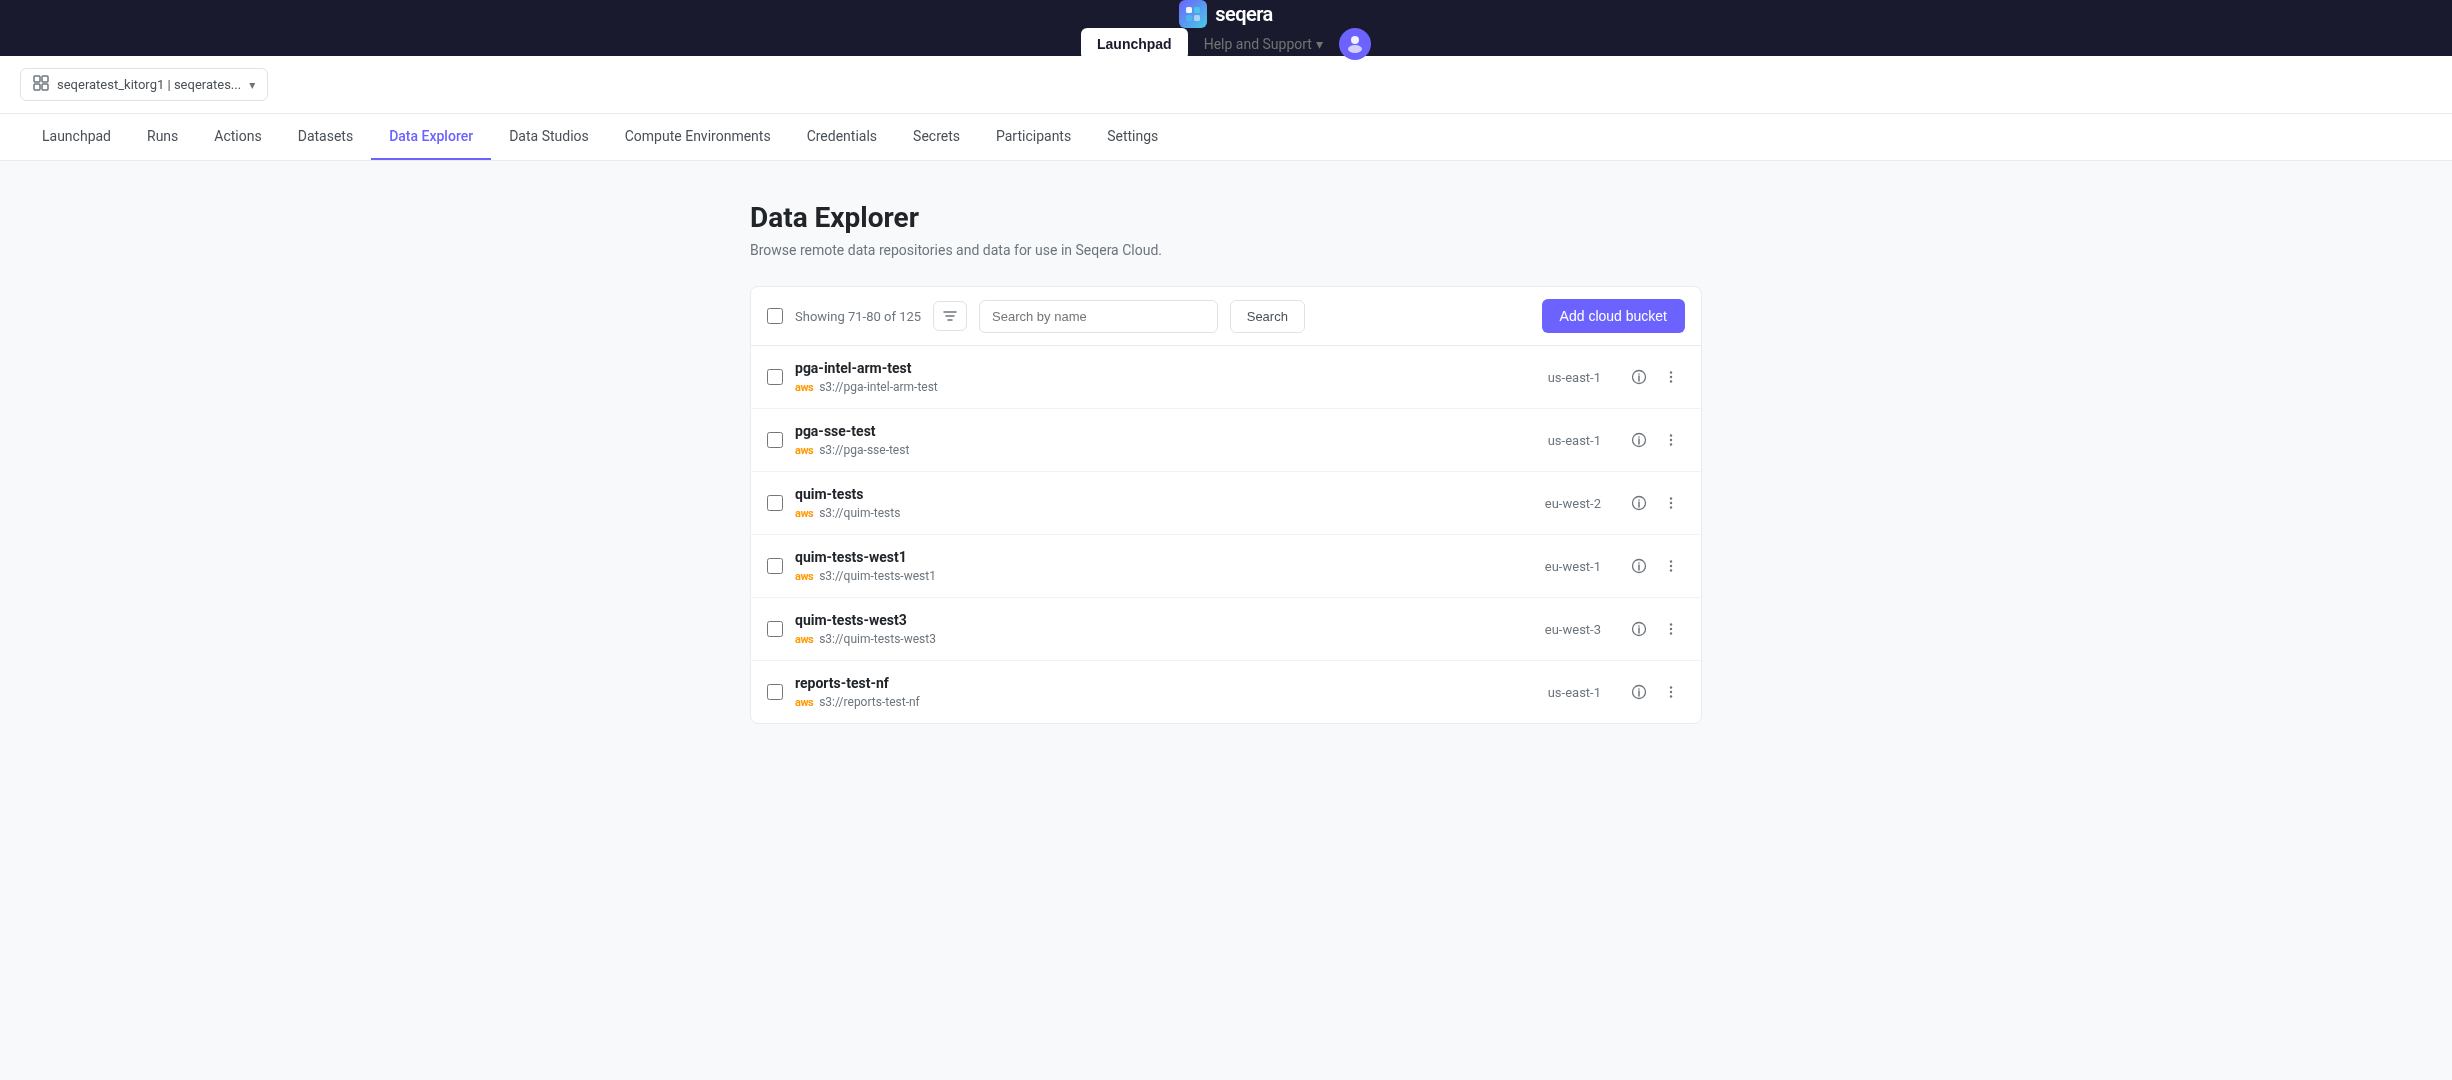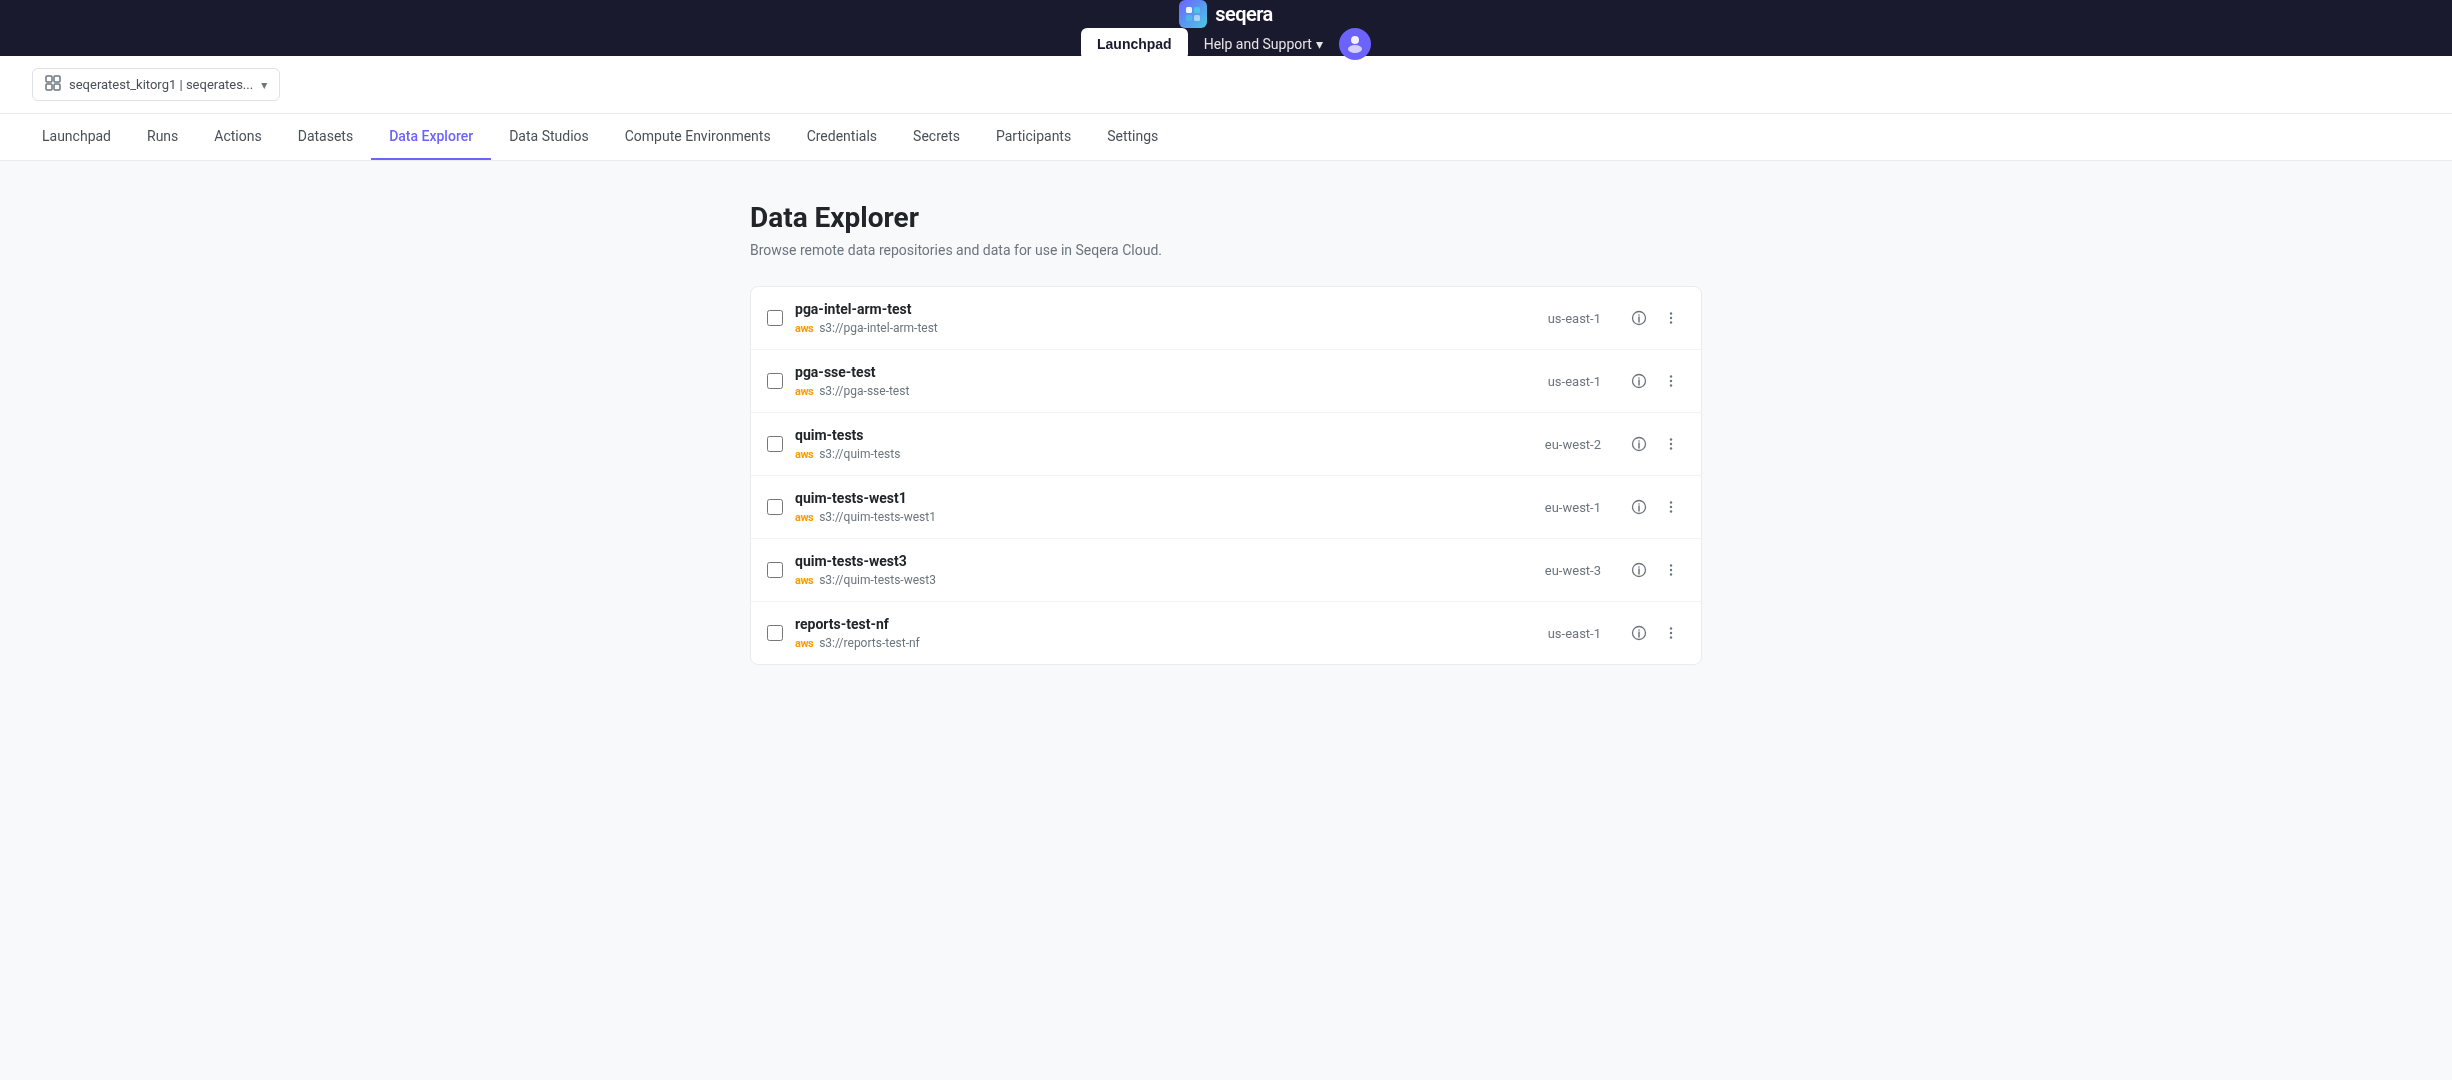--- a/index.html
+++ b/index.html
@@ -41,21 +41,21 @@
       background: #fff;
       color: #1a1a2e;
       border: none;
       border-radius: 6px;
       padding: 8px 16px;
       font-size: 14px;
       font-weight: 600;
       cursor: pointer;
     }
     .help-support {
-      color: #e5e5e5;
+      color: #737373;
       font-size: 14px;
       cursor: pointer;
       display: flex;
       align-items: flex-start;
       gap: 4px;
     }
     .avatar {
       width: 32px; height: 32px;
       background: #6c63ff;
       border-radius: 50%;
@@ -63,21 +63,21 @@
       color: #fff;
       font-size: 13px;
       font-weight: 600;
       cursor: pointer;
     }
 
     
     .workspace-bar {
       background: #fff;
       border-bottom: 1px solid #e9ecef;
-      padding: 12px 32px;
+      padding: 12px 20px;
       display: flex;
       align-items: center;
     }
     .workspace-selector {
       display: flex;
       align-items: center;
       gap: 8px;
       border: 1px solid #dee2e6;
       border-radius: 6px;
       padding: 6px 12px;
@@ -324,20 +324,33 @@
   <a class="nav-tab">Participants</a>
   <a class="nav-tab">Settings</a>
 </nav>
 
 <div class="page-content">
   <h1 class="page-title">Data Explorer</h1>
   <p class="page-subtitle">Browse remote data repositories and data for use in Seqera Cloud.</p>
 
   <div class="data-card">
 
+    <div class="table-toolbar">
+      <input type="checkbox" class="toolbar-checkbox" style="">
+      <span class="showing-text">Showing 71-80 of 125</span>
+      <button class="filter-btn">
+        <svg width="16" height="16" viewBox="0 0 16 16" fill="none">
+          <path d="M2 4h12M4 8h8M6 12h4" stroke="#6c757d" stroke-width="1.5" stroke-linecap="round"></path>
+        </svg>
+      </button>
+      <input type="text" class="search-input" placeholder="Search by name" style="">
+      <button class="btn-search">Search</button>
+      <div class="toolbar-spacer"></div>
+      <button class="btn-add-bucket">Add cloud bucket</button>
+    </div>
 
     <div id="bucket-list">
         <div class="bucket-row">
     <input type="checkbox" class="row-checkbox" style="">
     <div class="bucket-info">
       <div class="bucket-name">pga-intel-arm-test</div>
       <div class="bucket-path-row">
         <span class="aws-text">aws</span>
         <span class="bucket-path">s3://pga-intel-arm-test</span>
       </div>

